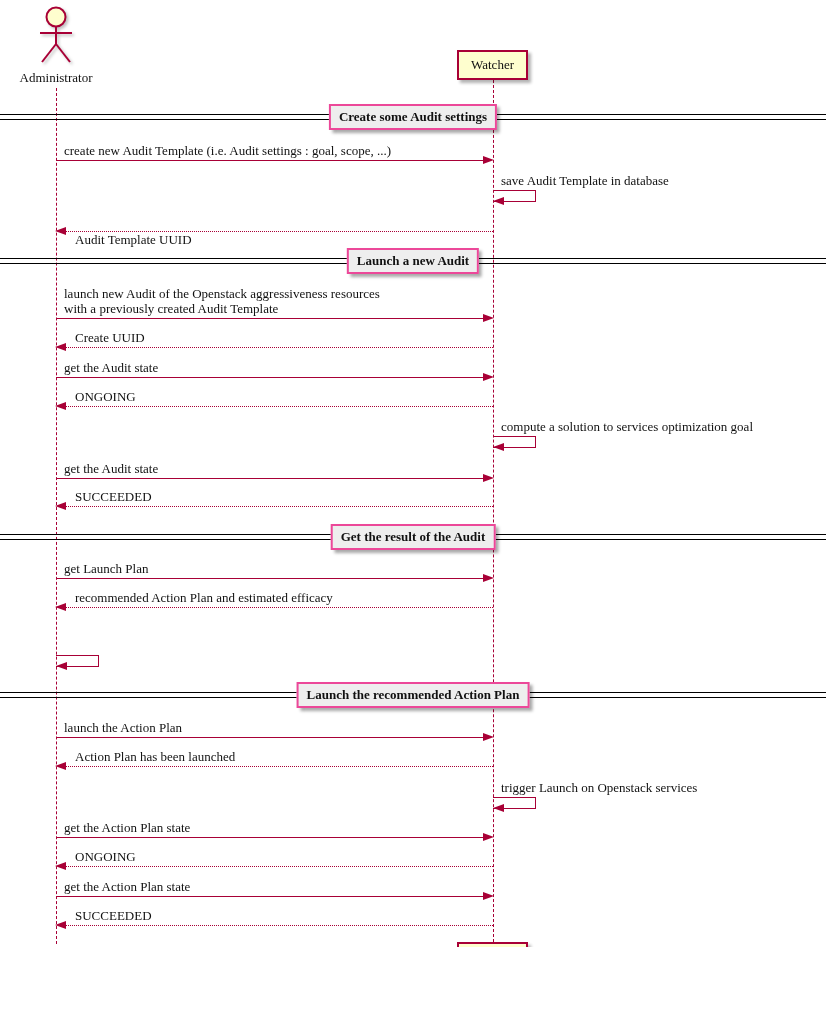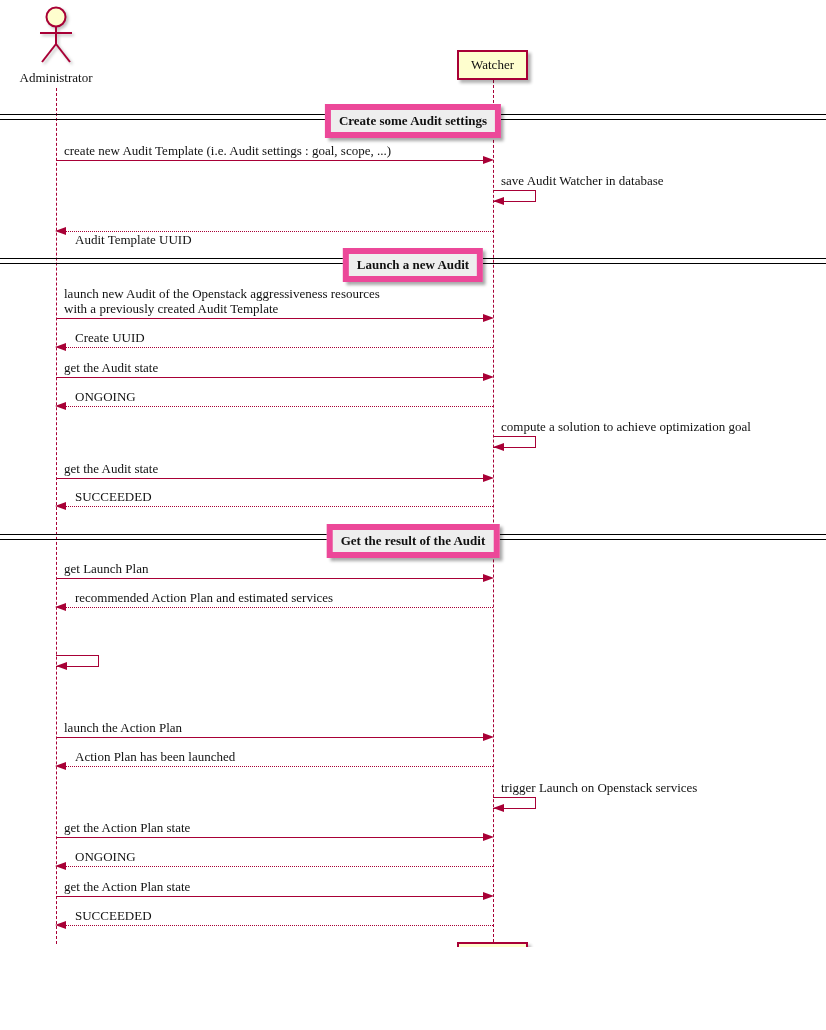--- a/index.html
+++ b/index.html
@@ -13,21 +13,21 @@
     display:flex;align-items:center;justify-content:center;
     box-shadow:3px 3px 3px rgba(0,0,0,0.3);font-size:13px;}
 
   .actor-wrap{position:absolute;width:110px;text-align:center;z-index:4;}
   .actor-wrap svg{filter:drop-shadow(2px 2px 1.5px rgba(0,0,0,0.25));}
   .actor-label{font-size:13px;color:#111;white-space:nowrap;}
 
   .divider{position:absolute;left:0;right:0;height:30px;z-index:2;}
   .divider .dline{position:absolute;left:0;right:0;height:0;border-top:1px solid #000;}
   .divider .dbox{position:absolute;left:50%;transform:translateX(-50%);top:1px;
-    background:#EEEEEE;border:6px solid #ec4899;padding:3px 8px;font-weight:bold;
+    background:#EEEEEE;border:2px solid #ec4899;padding:3px 8px;font-weight:bold;
     font-size:13px;white-space:nowrap;z-index:3;box-shadow:3px 3px 3px rgba(0,0,0,0.35);}
 
   .msg-label{position:absolute;z-index:2;white-space:pre-line;line-height:15px;font-size:13px;}
 
   .arrow{position:absolute;left:56px;width:437px;height:10px;z-index:2;}
   .arrow .shaft-solid{position:absolute;left:0;right:7px;top:0;border-top:1px solid #A80036;}
   .arrow .shaft-dot{position:absolute;left:7px;right:0;top:0;border-top:1px dotted #A80036;}
   .head-r{position:absolute;right:-1px;top:-4px;width:0;height:0;
     border-top:4.5px solid transparent;border-bottom:4.5px solid transparent;
     border-left:11px solid #A80036;}
@@ -80,28 +80,33 @@
   <div class="divider" style="top:247px">
     <div class="dline" style="top:11px"></div>
     <div class="dline" style="top:16px"></div>
     <div class="dbox">Launch a new Audit</div>
   </div>
   <div class="divider" style="top:523px">
     <div class="dline" style="top:11px"></div>
     <div class="dline" style="top:16px"></div>
     <div class="dbox">Get the result of the Audit</div>
   </div>
+  <div class="divider" style="top:681px">
+    <div class="dline" style="top:11px"></div>
+    <div class="dline" style="top:16px"></div>
+    <div class="dbox">Launch the recommended Action Plan</div>
+  </div>
 
   <div class="msg-label" style="left:64px;top:143px">create new Audit Template (i.e. Audit settings : goal, scope, ...)</div>
   <div class="arrow" style="top:160px">
     <span class="shaft-solid"></span>
       <span class="head-r"></span>
   </div>
 
-  <div class="msg-label" style="left:501px;top:173px">save Audit Watcher in database</div>
+  <div class="msg-label" style="left:501px;top:173px">save Audit Template in database</div>
   <div class="selfmsg" style="left:493px;top:190px">
     <div class="loop"></div>
       <span class="head-l"></span>
   </div>
 
   <div class="msg-label" style="left:75px;top:232px">Audit Template UUID</div>
   <div class="arrow" style="top:231px">
     <span class="shaft-dot"></span>
       <span class="head-l"></span>
   </div>
@@ -124,21 +129,21 @@
     <span class="shaft-solid"></span>
       <span class="head-r"></span>
   </div>
 
   <div class="msg-label" style="left:75px;top:389px">ONGOING</div>
   <div class="arrow" style="top:406px">
     <span class="shaft-dot"></span>
       <span class="head-l"></span>
   </div>
 
-  <div class="msg-label" style="left:501px;top:419px">compute a solution to achieve optimization goal</div>
+  <div class="msg-label" style="left:501px;top:419px">compute a solution to services optimization goal</div>
   <div class="selfmsg" style="left:493px;top:436px">
     <div class="loop"></div>
       <span class="head-l"></span>
   </div>
 
   <div class="msg-label" style="left:64px;top:461px">get the Audit state</div>
   <div class="arrow" style="top:478px">
     <span class="shaft-solid"></span>
       <span class="head-r"></span>
   </div>
@@ -148,21 +153,21 @@
     <span class="shaft-dot"></span>
       <span class="head-l"></span>
   </div>
 
   <div class="msg-label" style="left:64px;top:561px">get Launch Plan</div>
   <div class="arrow" style="top:578px">
     <span class="shaft-solid"></span>
       <span class="head-r"></span>
   </div>
 
-  <div class="msg-label" style="left:75px;top:590px">recommended Action Plan and estimated services</div>
+  <div class="msg-label" style="left:75px;top:590px">recommended Action Plan and estimated efficacy</div>
   <div class="arrow" style="top:607px">
     <span class="shaft-dot"></span>
       <span class="head-l"></span>
   </div>
 
   <div class="selfmsg" style="left:56px;top:655px">
     <div class="loop"></div>
       <span class="head-l"></span>
   </div>
 

